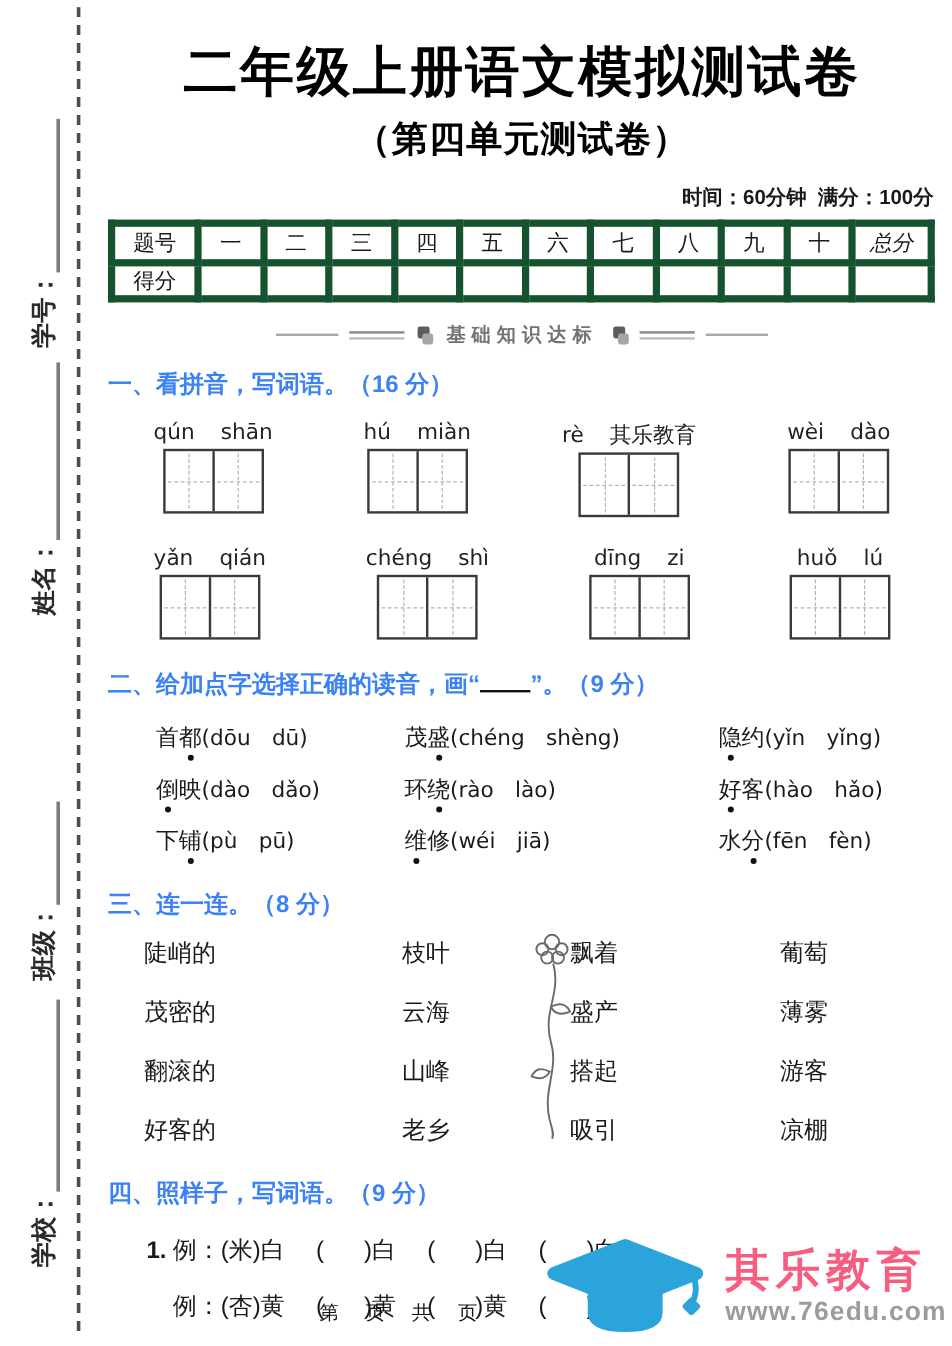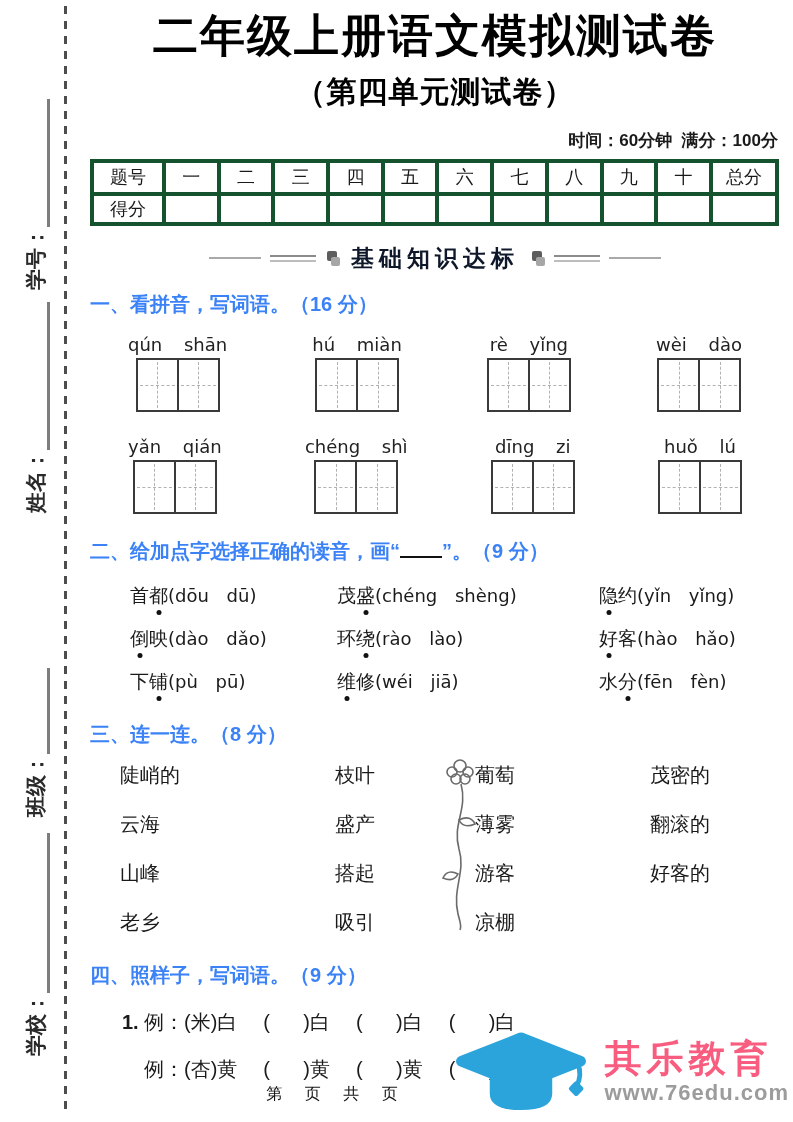--- a/index.html
+++ b/index.html
@@ -21,43 +21,43 @@
     font-size:21px; font-weight:600; color:#2a2a2a; white-space:nowrap;
   }
   .mfield { display:flex; align-items:flex-end; }
   .mblank { display:inline-block; height:16px; border-bottom:3px solid #7d7d7d; }
   .mf-school .mblank{ width:160px; } .mf-school{ margin-right:16px; }
   .mf-class  .mblank{ width:86px; }  .mf-class { margin-right:155px; }
   .mf-name   .mblank{ width:148px; } .mf-name  { margin-right:12px; }
   .mf-no     .mblank{ width:128px; }
 
   
-  .content { position:absolute; left:90px; top:10px; width:690px; }
+  .content { position:absolute; left:90px; top:34px; width:690px; }
 
   .title   { font-size:45px; line-height:1.15; font-weight:900; text-align:center; letter-spacing:2px; color:#000; }
   .subtitle{ font-size:30px; font-weight:900; text-align:center; margin-top:10px; letter-spacing:1px; color:#000; }
   .meta    { margin-top:16px; text-align:right; font-size:17px; font-weight:600; white-space:pre; padding-right:2px; }
 
   
   table.score { margin-top:7px; width:689px; border-collapse:collapse; table-layout:fixed; }
   table.score td {
-    border:4px solid #14532d; text-align:center; font-size:18px; font-weight:500;
+    border:6px solid #14532d; text-align:center; font-size:18px; font-weight:500;
     height:33px; background:#fff;
   }
   table.score tr:last-child td { height:30px; }
-  td.c-first { width:72px; } td.c-last { width:66px; }
+  td.c-first { width:72px; } td.c-last { width:66px;font-style:italic; }
 
   
   .banner { margin-top:17px; display:flex; align-items:center; justify-content:center; gap:9px; }
   .bl-thin  { width:52px; height:2px; background:#a9a9a9; }
   .bl-thick { width:46px; height:7px; border-top:2px solid #8b8b8b; border-bottom:2px solid #bdbdbd; }
   .sq-pair { position:relative; width:15px; height:15px; }
   .sq-pair .sq1 { position:absolute; width:10px; height:10px; border-radius:2px; background:#5d5d5d; top:0; left:2px; }
   .sq-pair .sq2 { position:absolute; width:9px; height:9px; border-radius:2px; background:#a6a6a6; bottom:0; right:0; }
-  .banner-label { font-size:23px; font-weight:900; letter-spacing:5px; color:#0f172a; padding:0 2px; }
+  .banner-label { font-size:16px; font-weight:900; letter-spacing:5px; color:#737373; padding:0 2px; }
 
   .qhead { font-size:20px; font-weight:700; color:#3b82f6; }
   .qh1 { margin-top:17px; }
 
   
   .pinyin-row { display:flex; justify-content:space-between; margin:24px 38px 0 38px; }
   .pinyin-row.first { margin-top:16px; }
   .pgroup { display:flex; flex-direction:column; align-items:center; }
   .pinyin { font-family:"DejaVu Sans", sans-serif; font-size:18px; color:#222; word-spacing:16px; white-space:pre; margin-bottom:3px; }
   .tzg { width:84px; height:54px; border:2px solid #3a3a3a; display:flex; }
@@ -189,21 +189,21 @@
         </div>
     </div>
     <div class="pgroup">
       <div class="pinyin">hú miàn</div>
       <div class="tzg">
           <div class="c"></div>
           <div class="c"></div>
         </div>
     </div>
     <div class="pgroup">
-      <div class="pinyin">rè yǐng</div>
+      <div class="pinyin">rè 其乐教育</div>
       <div class="tzg">
           <div class="c"></div>
           <div class="c"></div>
         </div>
     </div>
     <div class="pgroup">
       <div class="pinyin">wèi dào</div>
       <div class="tzg">
           <div class="c"></div>
           <div class="c"></div>
@@ -266,20 +266,21 @@
         <circle cx="14" cy="25" r="5"></circle>
         <circle cx="23" cy="25" r="5"></circle>
         <path d="M19 30 C 26 55, 10 70, 17 95 C 24 118, 10 135, 16 160 C 18 168, 20 172, 18 176"></path>
         <path d="M17 66 C 25 62, 30 64, 33 70 C 26 73, 20 72, 17 66 Z"></path>
         <path d="M16 120 C 8 116, 4 118, 1 124 C 8 127, 13 126, 16 120 Z"></path>
       </g>
     </svg>
     <div class="q3-grid">
       <div>陡峭的</div>
       <div>枝叶</div>
+      <div>飘着</div>
       <div>葡萄</div>
 
       <div>茂密的</div>
       <div>云海</div>
       <div>盛产</div>
       <div>薄雾</div>
 
       <div>翻滚的</div>
       <div>山峰</div>
       <div>搭起</div>

